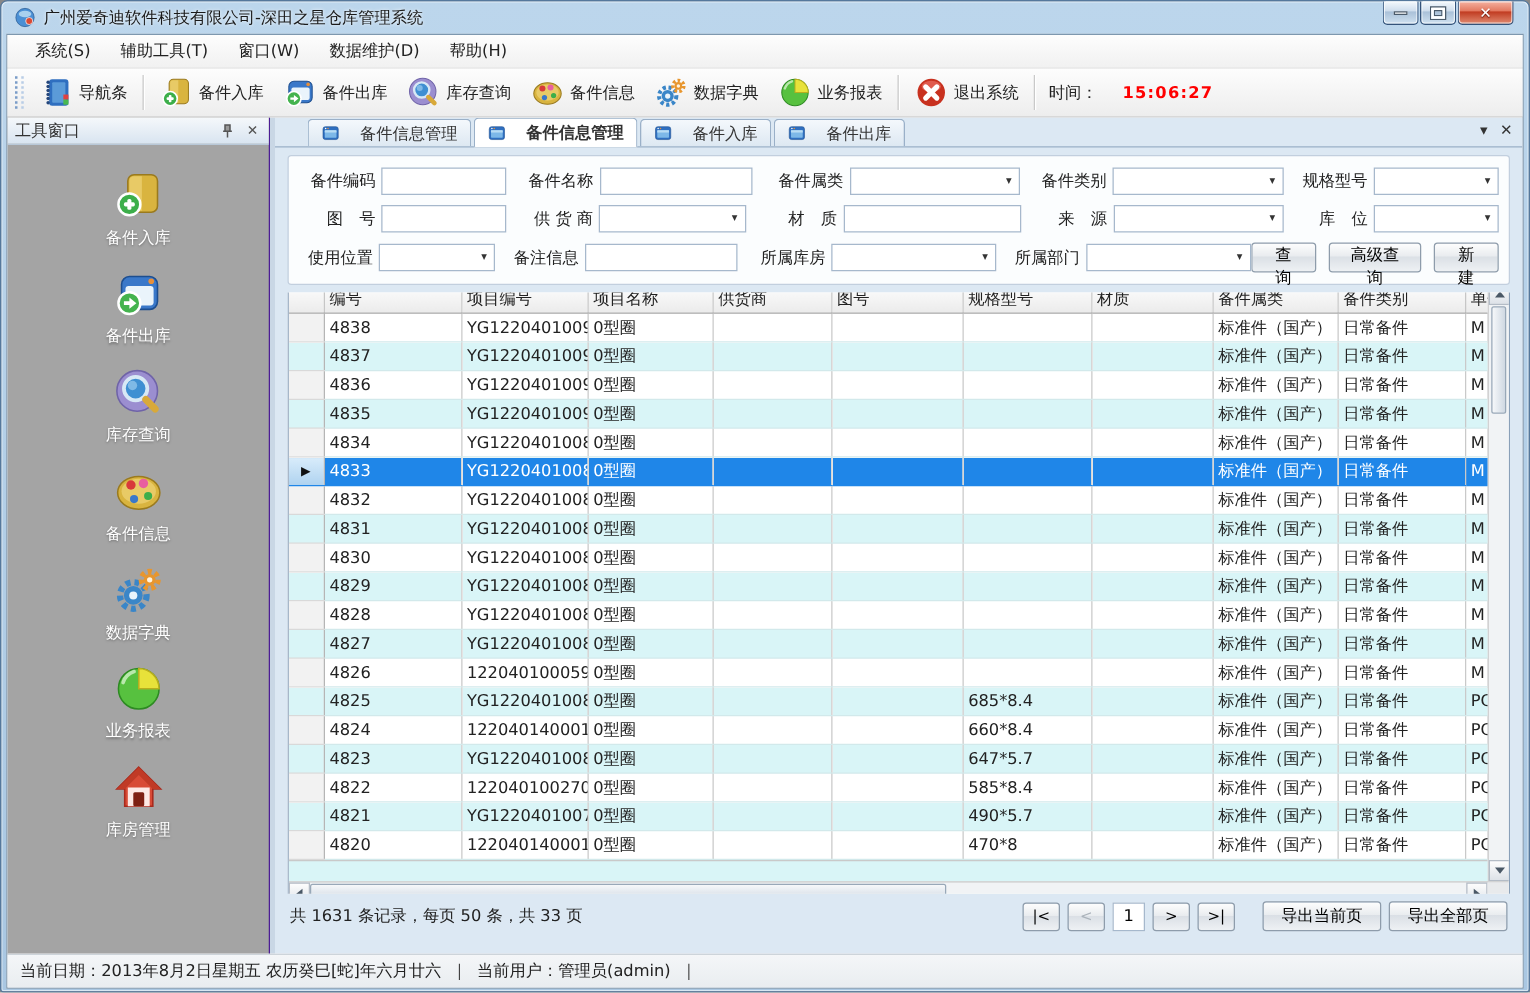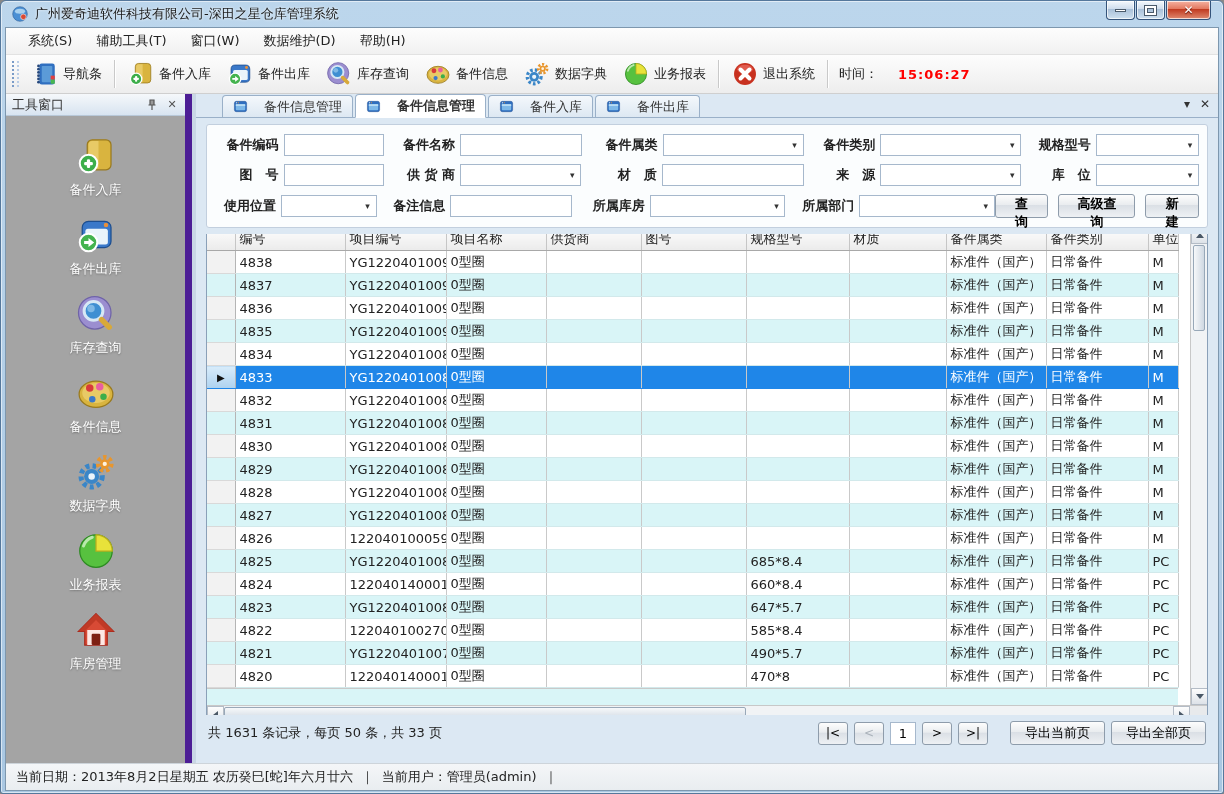--- a/index.html
+++ b/index.html
@@ -22,40 +22,40 @@
   .menu-item { padding:4px 12px; }
   .toolbar { height:39px; background:linear-gradient(#fdfdfd,#ededed); border-bottom:1px solid #cfcfcf; display:flex; align-items:center; padding:0 4px; }
   .grip { width:7px; height:26px; border-left:2px dotted #7a9cc8; border-right:2px dotted #b9cde6; margin:0 5px 0 2px; }
   .tb-item { display:flex; align-items:center; gap:5px; padding:3px 8px; border-radius:3px; white-space:nowrap; }
   .tb-sep { width:2px; height:28px; border-left:1px solid #c9c9c9; border-right:1px solid #fff; margin:0 4px; }
   .tbico { width:26px; height:26px; }
   .time-box { display:flex; align-items:center; gap:20px; margin-left:6px; }
   .time-val { color:#f00; font-weight:bold; letter-spacing:1px; }
   
   .content { flex:1; display:flex; overflow:hidden; }
-  .sidebar { width:186px; display:flex; flex-direction:column; border-right:7px solid #4c1d95; background:#a4a4a4; }
+  .sidebar { width:210px; display:flex; flex-direction:column; border-right:1px solid #4c1d95; background:#a4a4a4; }
   .tool-header { height:22px; background:linear-gradient(#f5f8fb,#d8e4f0); border-bottom:1px solid #b8c8d8; display:flex; align-items:center; padding:0 6px; color:#333; }
   .tool-header .spacer { flex:1; }
   .hdr-ic { width:14px; height:14px; display:flex; align-items:center; justify-content:center; color:#555; font-size:11px; margin-left:6px; }
   .group-header { height:21px; background:linear-gradient(#fcfdfe,#e4ebf3); border-bottom:1px solid #c2cedb; display:flex; align-items:center; justify-content:center; color:#333; }
   .nav-body { flex:1; padding-top:20px; display:flex; flex-direction:column; align-items:center; overflow:hidden; }
   .nav-item { display:flex; flex-direction:column; align-items:center; margin-bottom:16px; cursor:default; }
   .navico { width:40px; height:40px; }
   .nav-label { color:#fff; margin-top:5px; text-shadow:0 1px 2px rgba(0,0,0,.35); }
   .splitter { width:4px; background:#c9d7e5; }
   .main { flex:1; display:flex; flex-direction:column; background:#dce8f3; overflow:hidden; }
   
   .tabstrip { height:24px; display:flex; align-items:flex-end; padding-left:26px; border-bottom:1px solid #9ab0c8; position:relative; }
   .tab { display:flex; align-items:center; gap:16px; height:22px; padding:0 10px; margin-right:2px; border:1px solid #9ab0c8; border-bottom:none; border-radius:4px 4px 0 0; background:linear-gradient(#f4f8fc,#dde8f2); color:#333; white-space:nowrap; }
   .tab.active { background:#fff; font-weight:bold; height:24px; margin-bottom:-1px; border-bottom:1px solid #fff; }
   .tabico { width:15px; height:15px; }
   .tabstrip-ctrl { position:absolute; right:8px; top:3px; display:flex; gap:10px; color:#333; font-size:12px; }
   
   .form-panel { margin:6px 10px 4px 10px; background:#fbfdfe; border:1px solid #c2cfde; border-radius:3px; padding:9px 8px; display:flex; flex-direction:column; gap:8px; }
-  .form-row { display:flex; align-items:center;font-weight:bold; }
+  .form-row { display:flex; align-items:center; }
   .flabel { text-align:right; margin-right:5px; white-space:nowrap; color:#222; }
   .l1{width:64px;} .l2{width:72px;} .l3{width:76px;} .l4{width:72px;} .l5{width:70px;}
   .tinput { height:22px; border:1px solid #a6b8cc; background:#fff; padding:0 3px; font:inherit; }
   .combo { height:22px; border:1px solid #a6b8cc; background:#fff; display:flex; align-items:center; position:relative; }
   .combo .arrow { margin-left:auto; width:16px; height:100%; display:flex; align-items:center; justify-content:center; font-size:9px; color:#333; }
   .w100{width:100px;} .w118{width:122px;} .w142{width:142px;} .w104{width:104px;}
   .fbuttons { margin-left:auto; display:flex; gap:10px; }
   .btn { height:24px; padding:0 14px; border:1px solid #8e9cab; border-radius:3px; background:linear-gradient(#fdfdfd,#e9ecef 45%,#dadfe5 46%,#eef1f4); font:inherit; cursor:default; }
   
   .table-wrap { flex:1; margin:2px 10px 0 10px; display:flex; overflow:hidden;align-items:center; }

